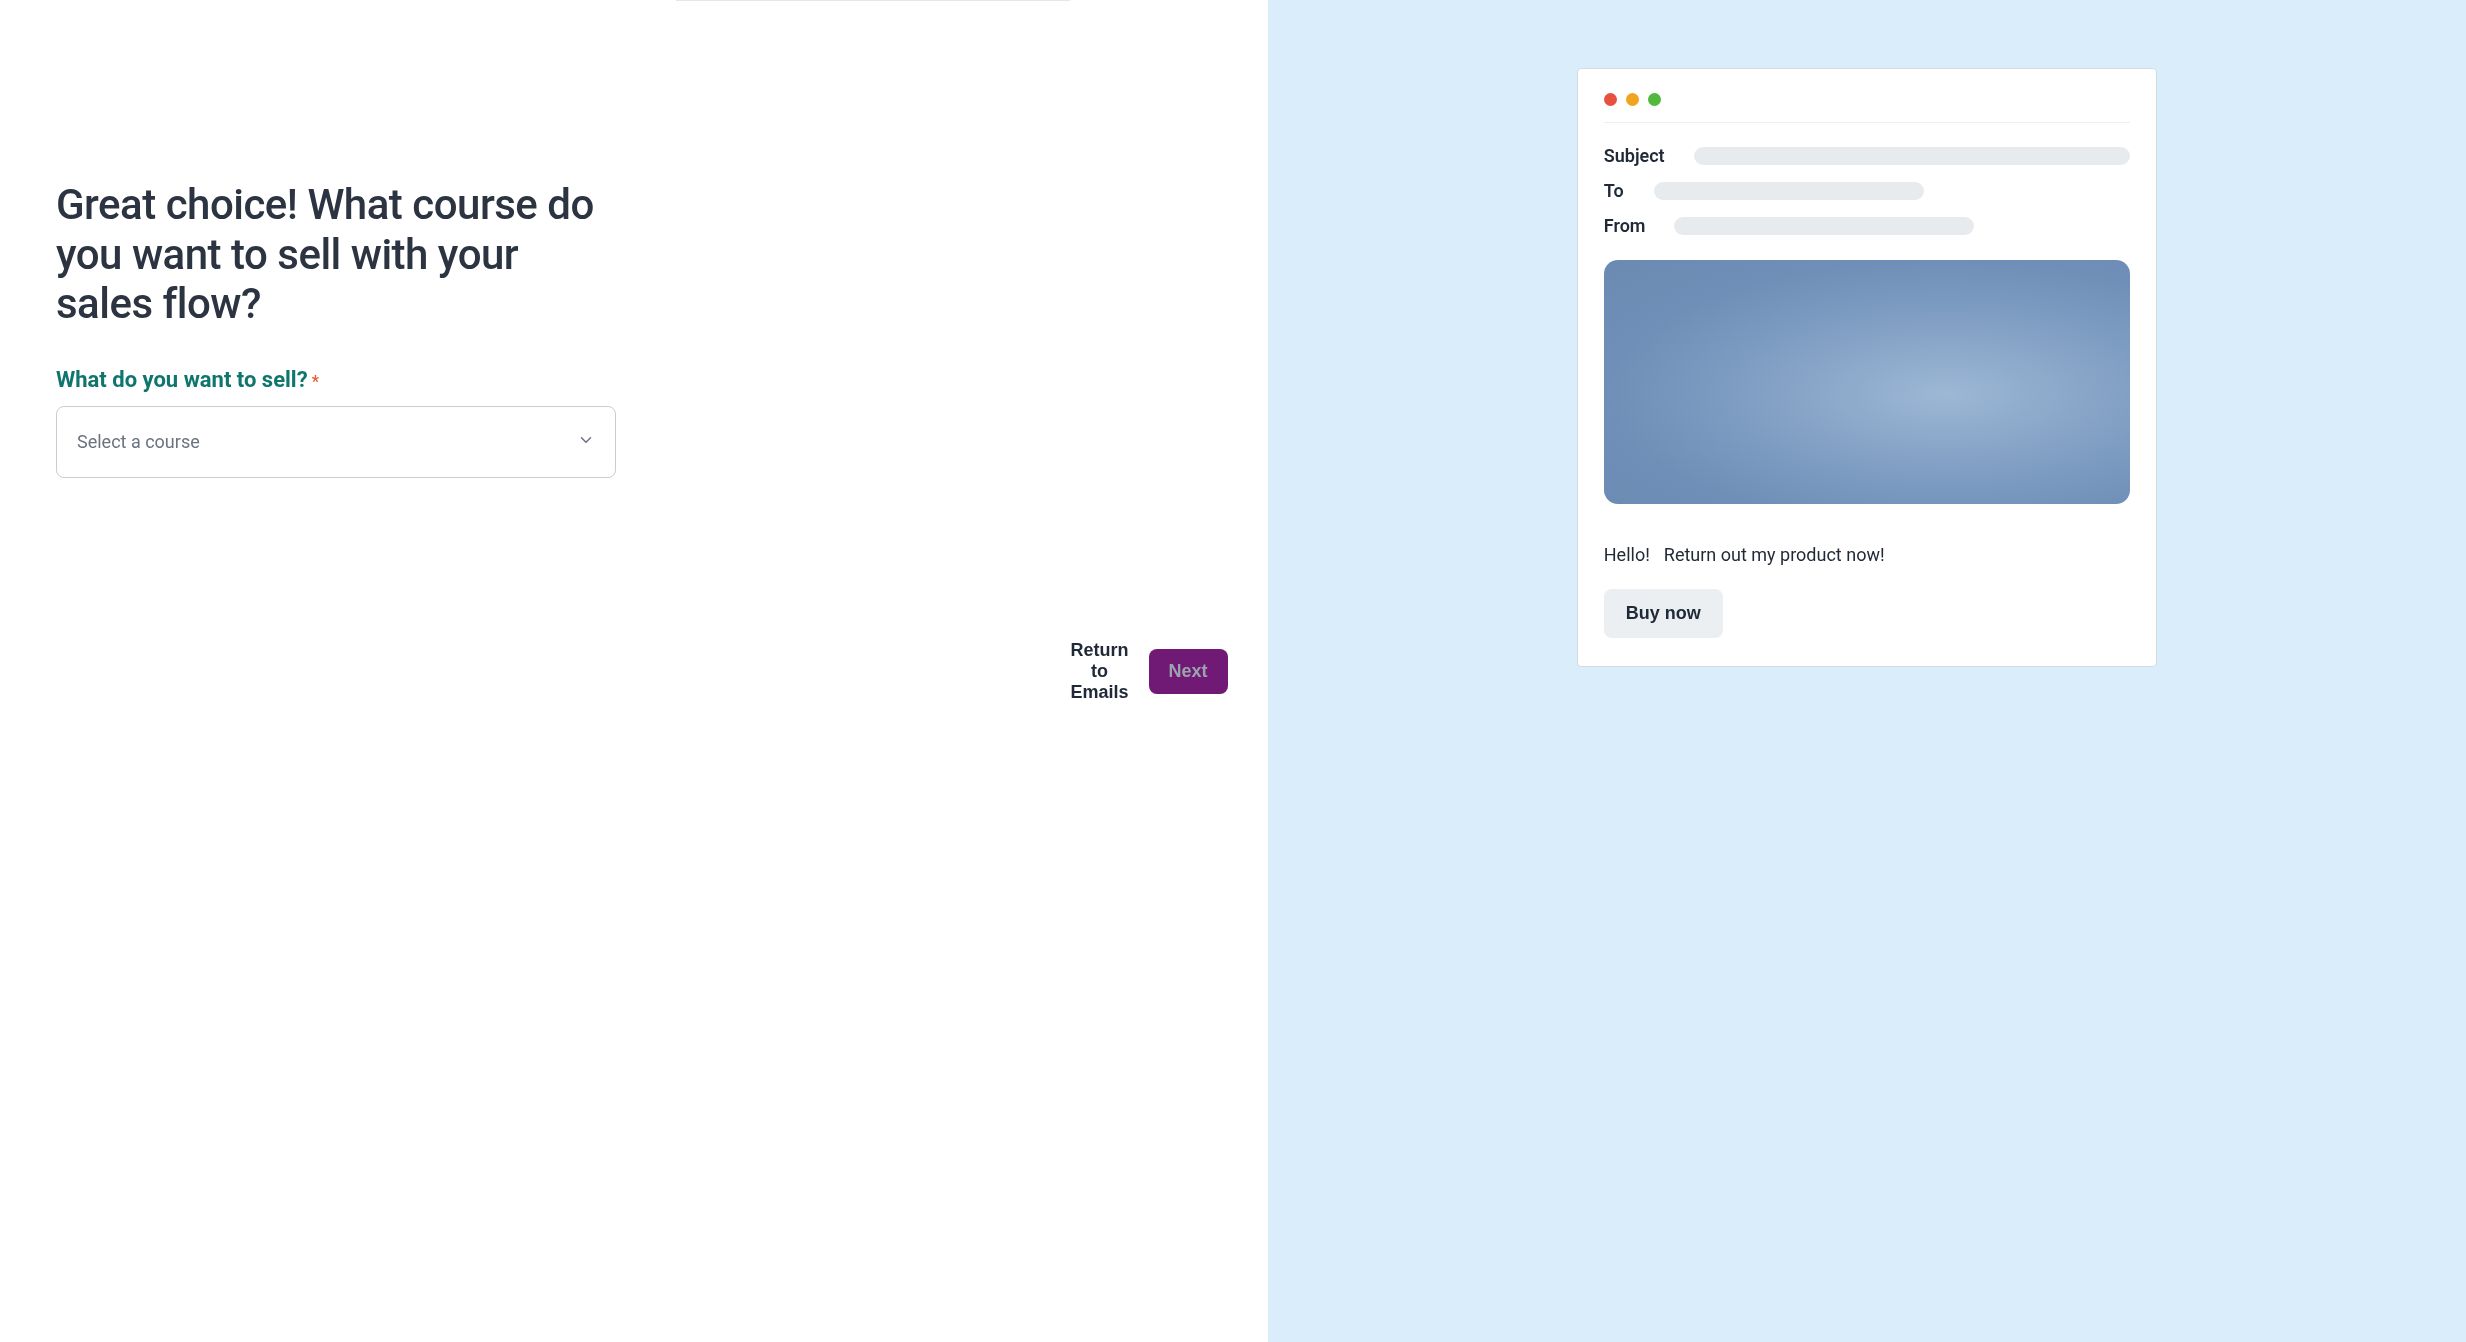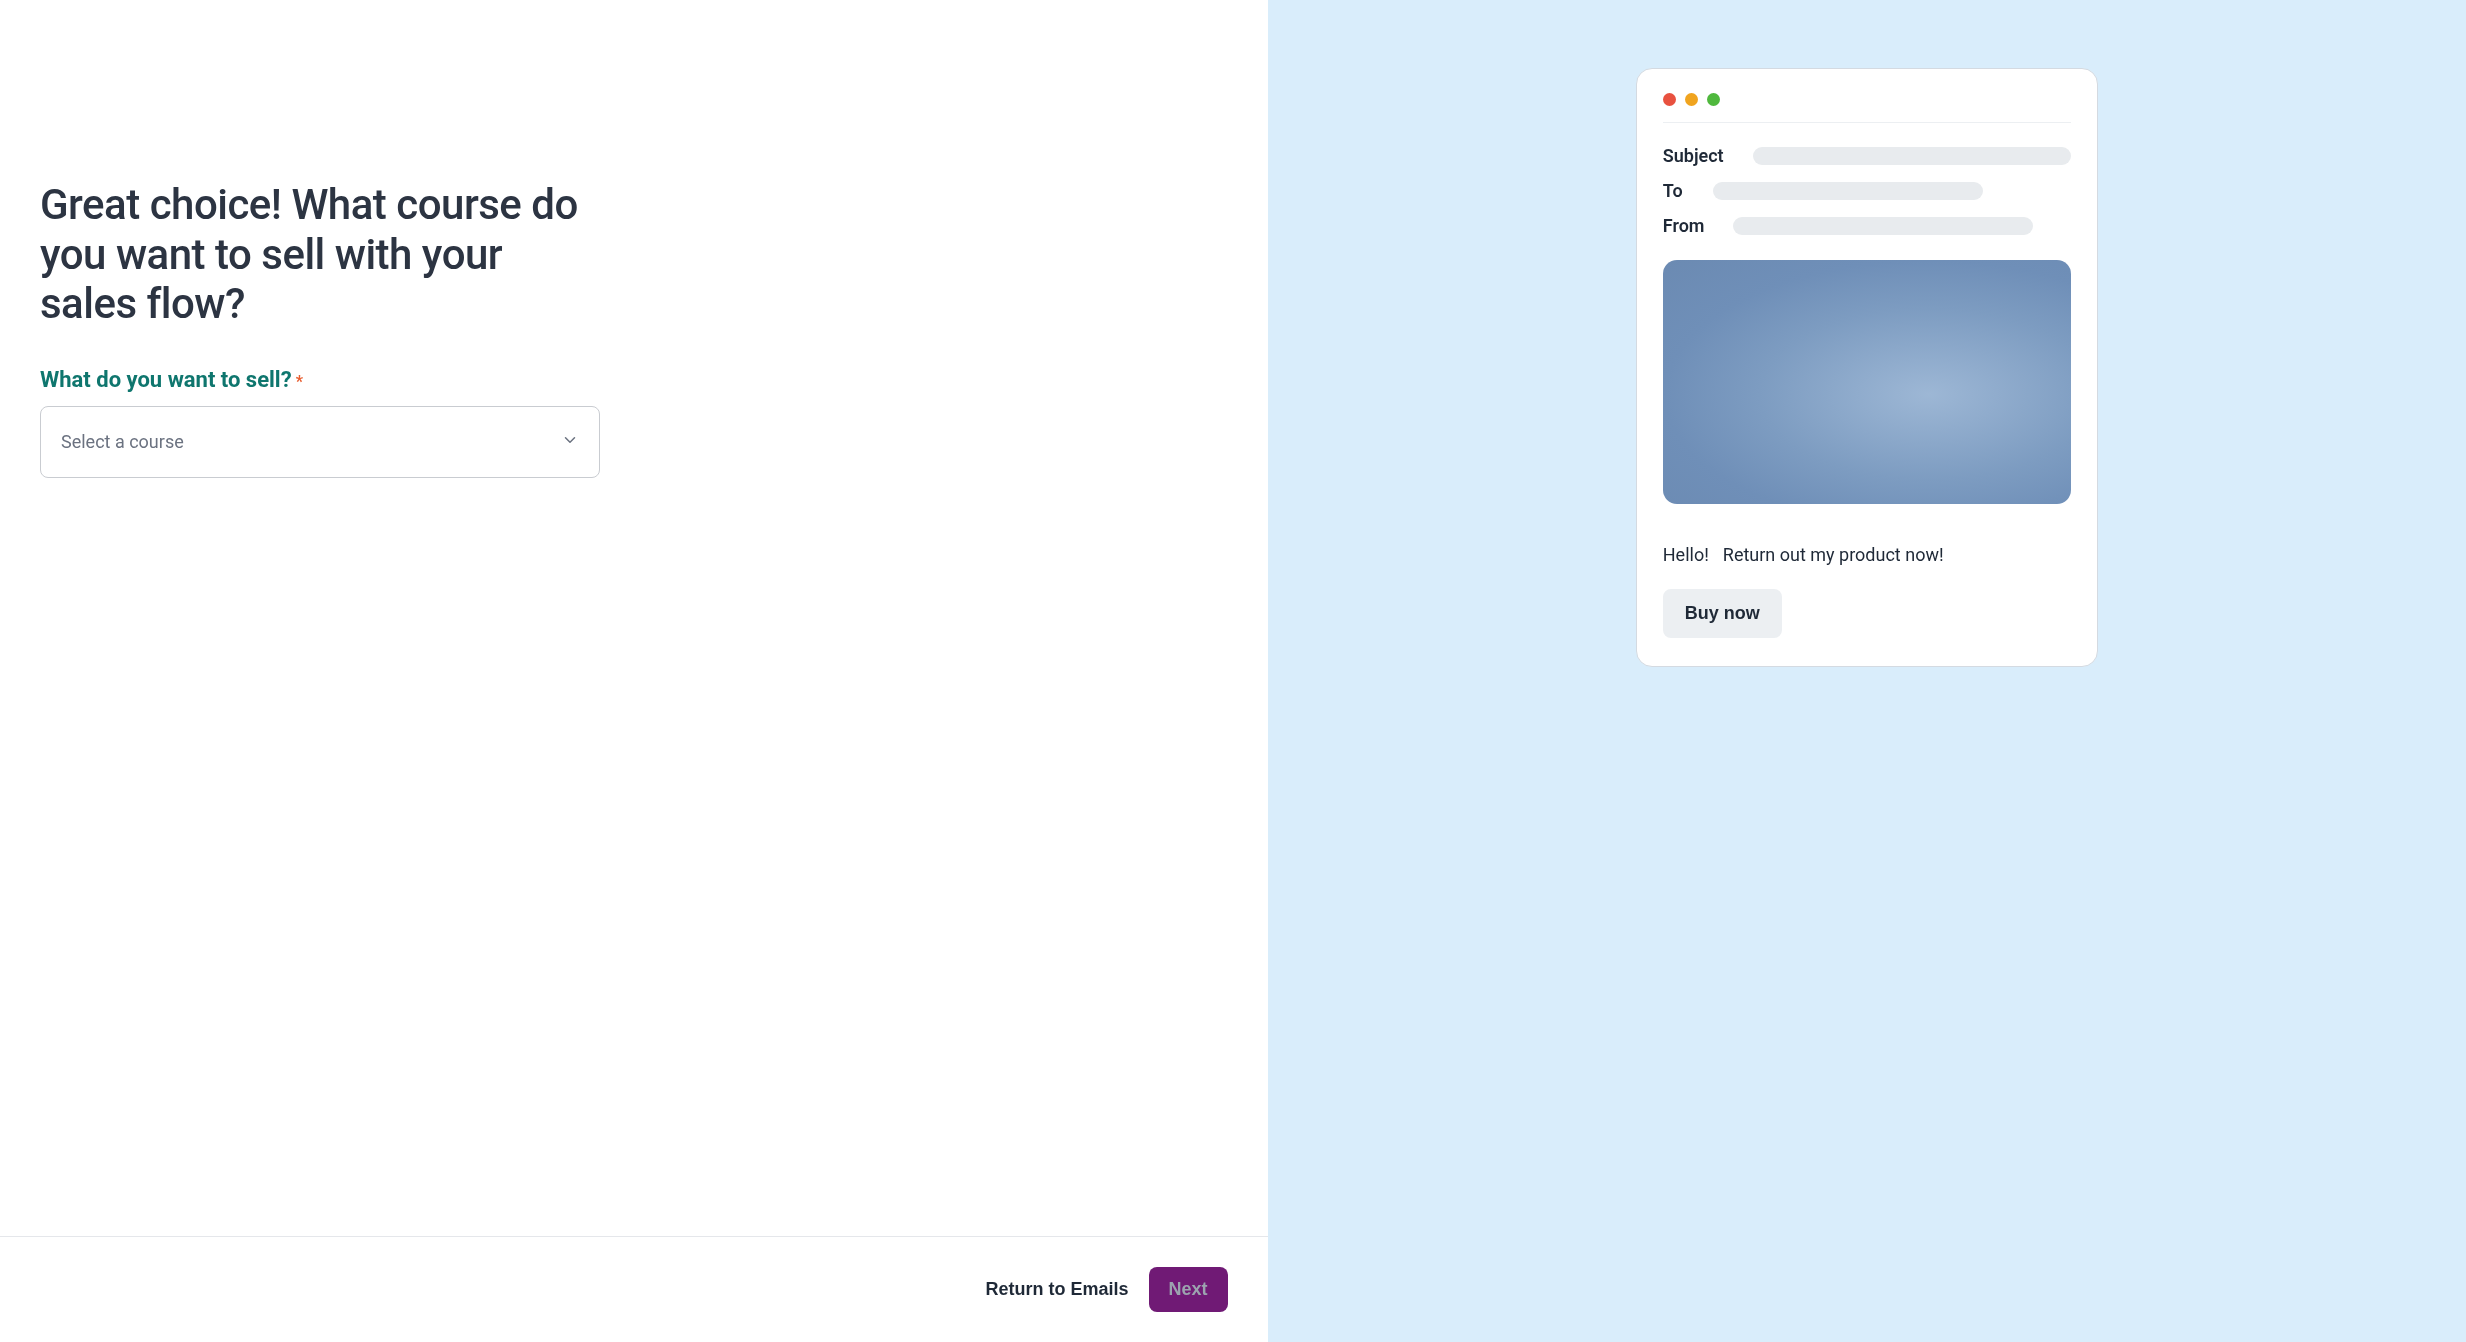--- a/index.html
+++ b/index.html
@@ -11,23 +11,24 @@
   }
   .page {
     display: flex;
     width: 100%;
     min-height: 100vh;
   }
   
   .left {
     width: 51.4%;
     display: flex;
-    flex-direction: column;
+    flex-direction: row;
     justify-content: flex-start;
     position: relative;
+    padding-left: 16px;
   }
   .left-inner {
     padding: 180px 60px 0 40px;
     max-width: 660px;
     flex: 1;
   }
   .headline {
     font-size: 42px;
     line-height: 1.18;
     font-weight: 500;
@@ -102,24 +103,24 @@
   
   .right {
     width: 48.6%;
     background: #d9edfb;
     display: flex;
     justify-content: center;
     align-items: flex-start;
     padding-top: 68px;
   }
   .preview-window {
-    width: 462px;
+    width: 580px;
     background: #ffffff;
     border: 1px solid #d4dae1;
-    border-radius: 16px;
+    border-radius: 4px;
     padding: 24px 26px 28px 26px;
     box-shadow: 0 0 0 rgba(0,0,0,0);
   }
   .traffic {
     display: flex;
     gap: 9px;
     padding-bottom: 16px;
     border-bottom: 1px solid #eceff2;
     margin-bottom: 22px;
   }

